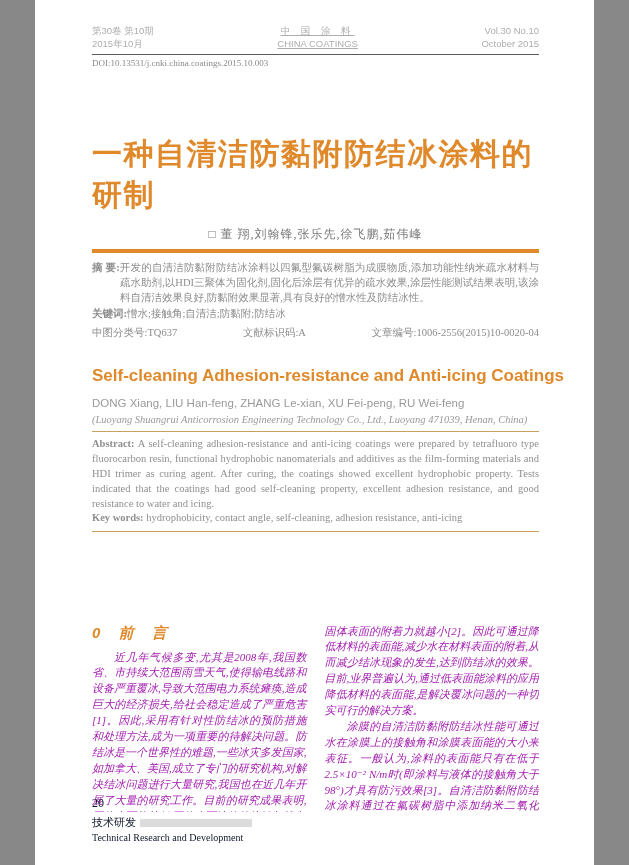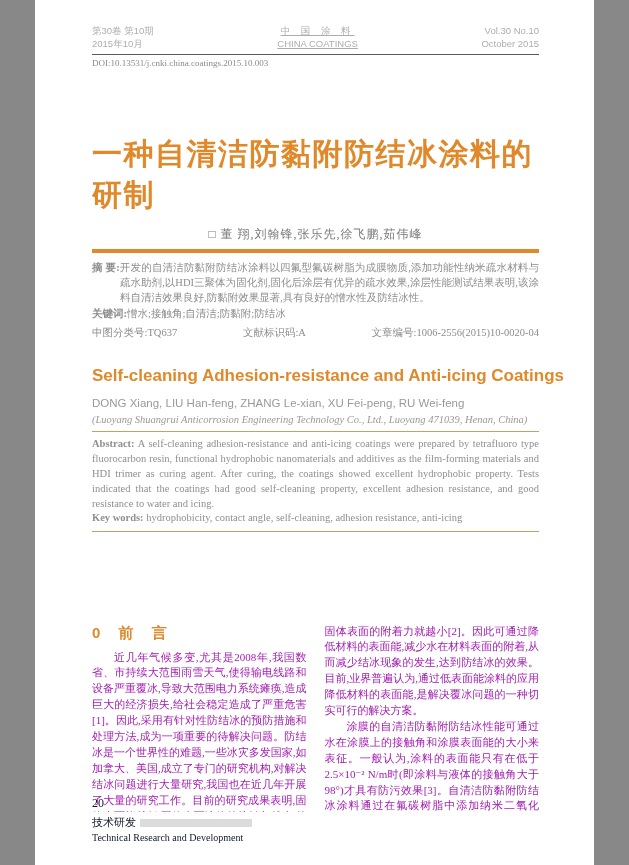--- a/index.html
+++ b/index.html
@@ -32,21 +32,21 @@
   .title-en { margin-top:20px; font-size:21px; line-height:31px; font-weight:bold; color:#E0892B; font-family:"Liberation Sans","DejaVu Sans",sans-serif; }
   .title-en .l2 { font-size:17px; white-space:nowrap; display:block; }
   .title-en .l1 { display:block; }
   .authors-en { margin-top:6px; font-size:11.5px; color:#9a9a9a; font-family:"Liberation Sans","DejaVu Sans",sans-serif; }
   .affil-en { margin-top:5px; font-size:10.5px; font-style:italic; color:#999; }
   .rule-tan { border:none; border-top:1px solid #C9A05F; margin-top:6px; }
   .abs-en { margin-top:4px; font-size:10.5px; line-height:15px; color:#8f8f8f; text-align:justify; }
   .abs-en .lbl, .kw-en .lbl { font-weight:bold; }
   .kw-en { font-size:10.5px; line-height:13.5px; color:#8f8f8f; }
   
-  .body-cols { display:flex; gap:18px; margin-top:92px; height:188px; overflow:hidden; }
+  .body-cols { display:flex; gap:18px; margin-top:92px; height:188px; overflow:hidden;font-style:italic; }
   .bcol { flex:1 1 0; }
   .sec-head { font-size:15px; font-weight:bold; color:#E0892B; letter-spacing:7px; font-family:"Liberation Sans","DejaVu Sans",sans-serif; margin-bottom:7px; }
   .bpara { font-size:11px; line-height:15.9px; color:#a21caf; text-align:justify; }
   .bpara.indent { text-indent:2em; }
   
   .pfooter { position:absolute; left:57px; bottom:22px; color:#0f172a; }
   .pnum { font-size:12px; font-family:"Liberation Serif","DejaVu Serif",serif; }
   .col-title-cn { font-size:11px; margin-top:4px; display:flex; align-items:center; }
   .footer-bar { display:inline-block; width:112px; height:8px; background:#dcdcdc; margin-left:4px; }
   .col-title-en { font-size:10px; margin-top:2px; font-family:"Liberation Serif","DejaVu Serif",serif; }

